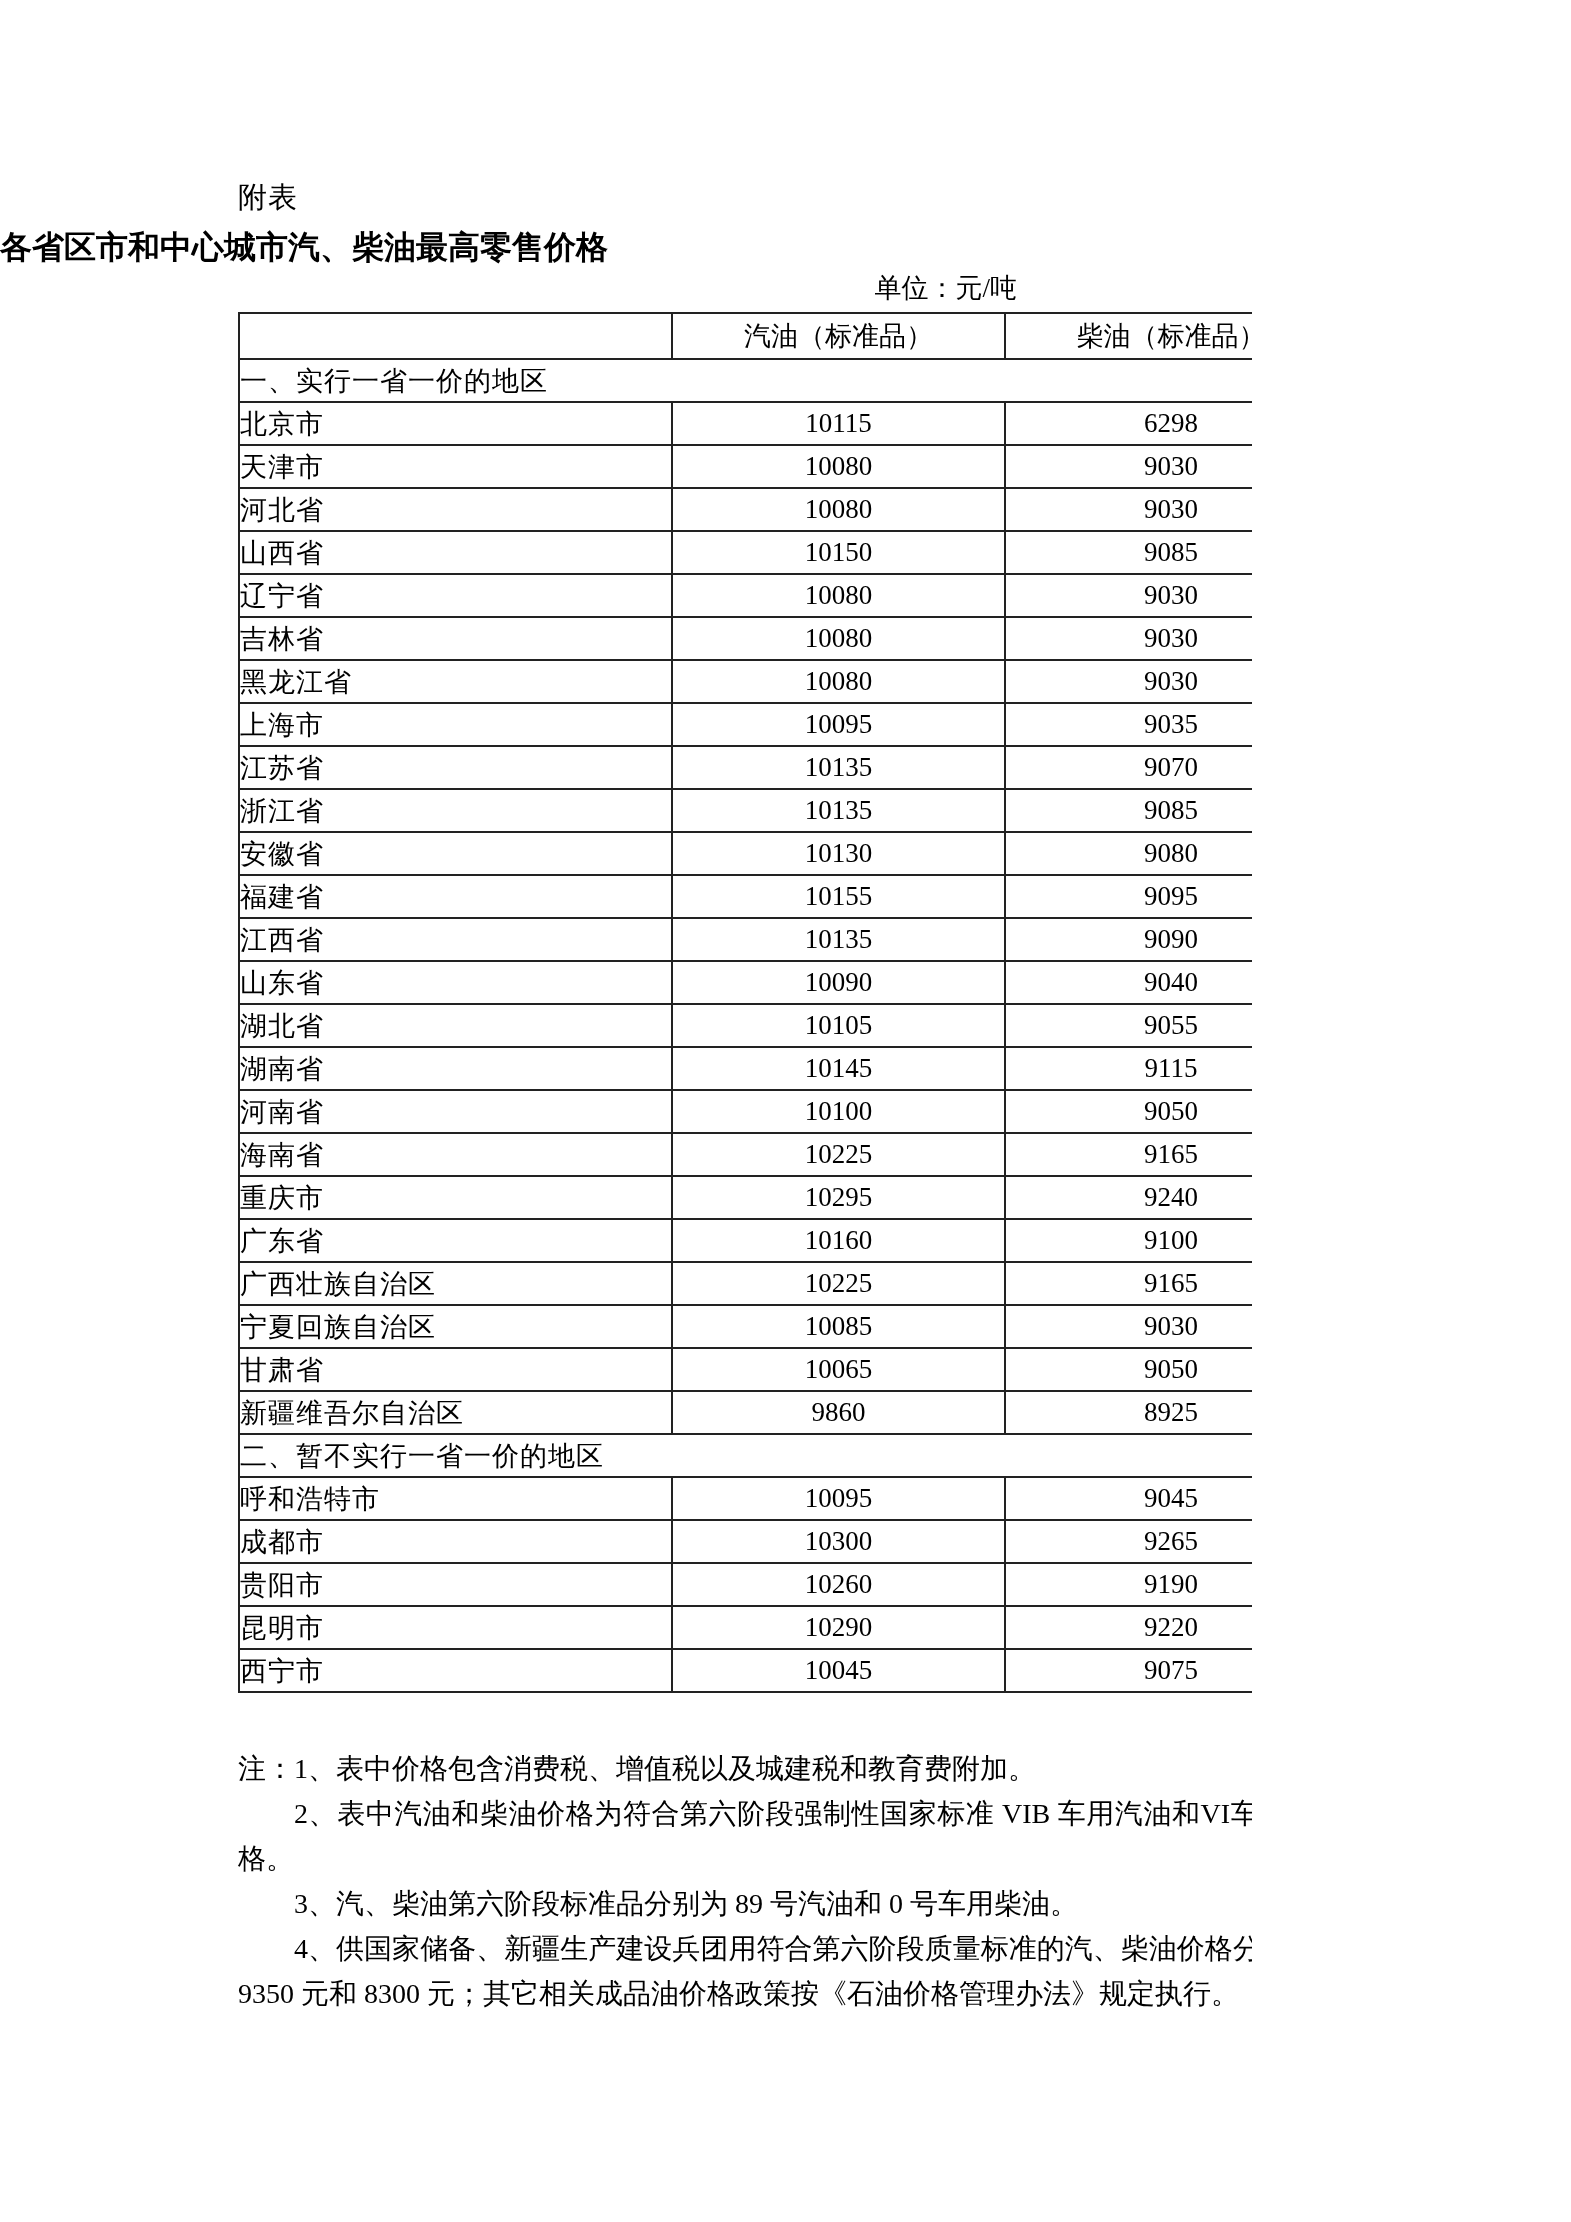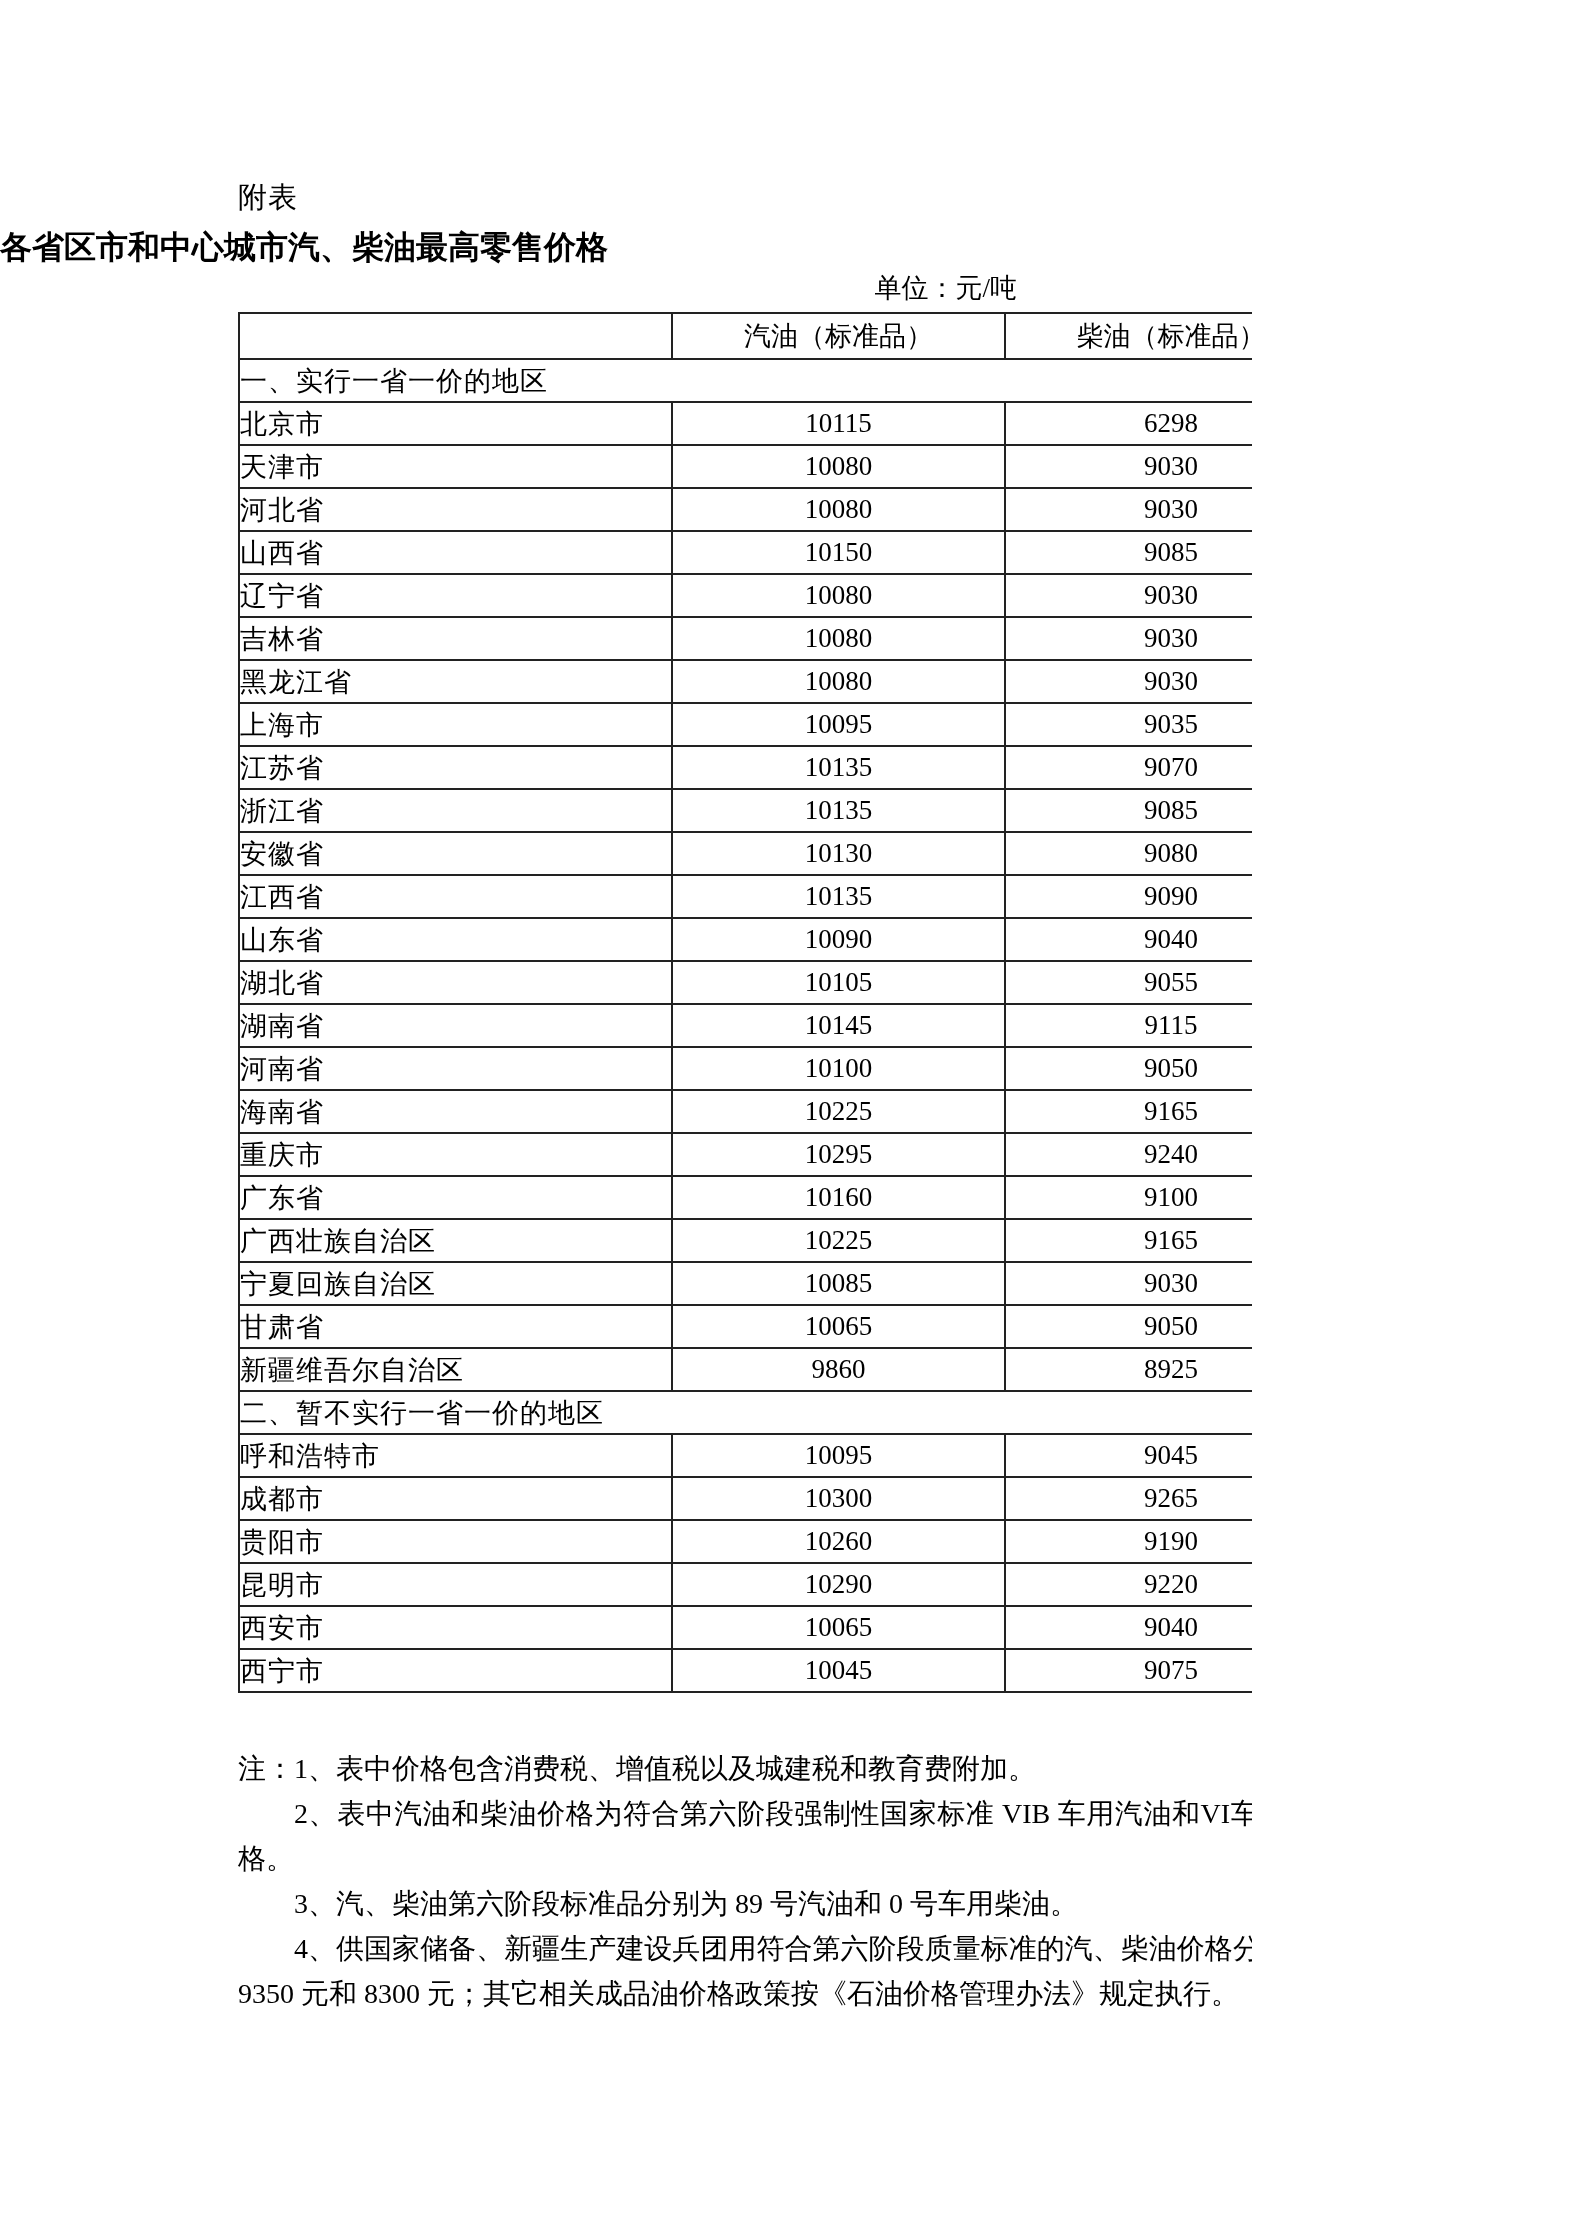--- a/index.html
+++ b/index.html
@@ -171,20 +171,25 @@
           <td class="region">浙江省</td>
           <td class="num">10135</td>
           <td class="num">9085</td>
         </tr>
         <tr>
           <td class="region">安徽省</td>
           <td class="num">10130</td>
           <td class="num">9080</td>
         </tr>
         <tr>
+          <td class="region">福建省</td>
+          <td class="num">10155</td>
+          <td class="num">9095</td>
+        </tr>
+        <tr>
           <td class="region">江西省</td>
           <td class="num">10135</td>
           <td class="num">9090</td>
         </tr>
         <tr>
           <td class="region">山东省</td>
           <td class="num">10090</td>
           <td class="num">9040</td>
         </tr>
         <tr>
@@ -252,25 +257,20 @@
         </tr>
         <tr>
           <td class="region">贵阳市</td>
           <td class="num">10260</td>
           <td class="num">9190</td>
         </tr>
         <tr>
           <td class="region">昆明市</td>
           <td class="num">10290</td>
           <td class="num">9220</td>
-        </tr>
-        <tr>
-          <td class="region">西安市</td>
-          <td class="num">10065</td>
-          <td class="num">9040</td>
         </tr>
         <tr>
           <td class="region">西宁市</td>
           <td class="num">10045</td>
           <td class="num">9075</td>
         </tr>
       </tbody>
   </table>
 
   <div class="notes">

